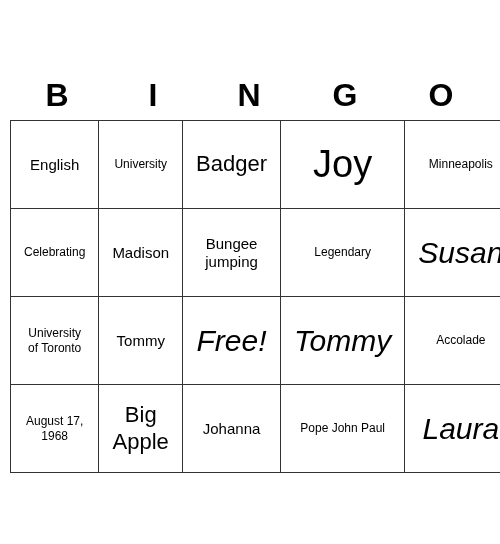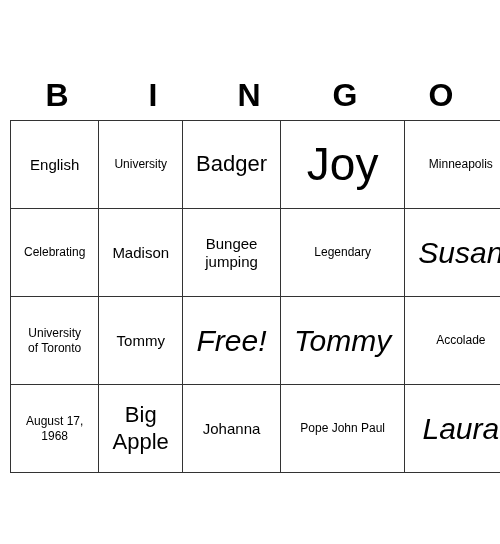--- a/index.html
+++ b/index.html
@@ -49,21 +49,21 @@
       justify-content: center;
       height: 100%;
       width: 100%;
       text-align: center;
       line-height: 1.2;
     }
     .size-small { font-size: 12px; }
     .size-medium { font-size: 15px; }
     .size-large { font-size: 22px; }
     .size-xlarge { font-size: 30px; font-style: italic; }
-    .size-xxlarge { font-size: 46px; text-align: right; }
+    .size-xxlarge { font-size: 38px; text-align: right; }
   </style>
 </head>
 <body>
 
 <div class="bingo-container">
   <div class="bingo-header">
   <div class="header-cell">B</div>
       <div class="header-cell">I</div>
       <div class="header-cell">N</div>
       <div class="header-cell">G</div>

